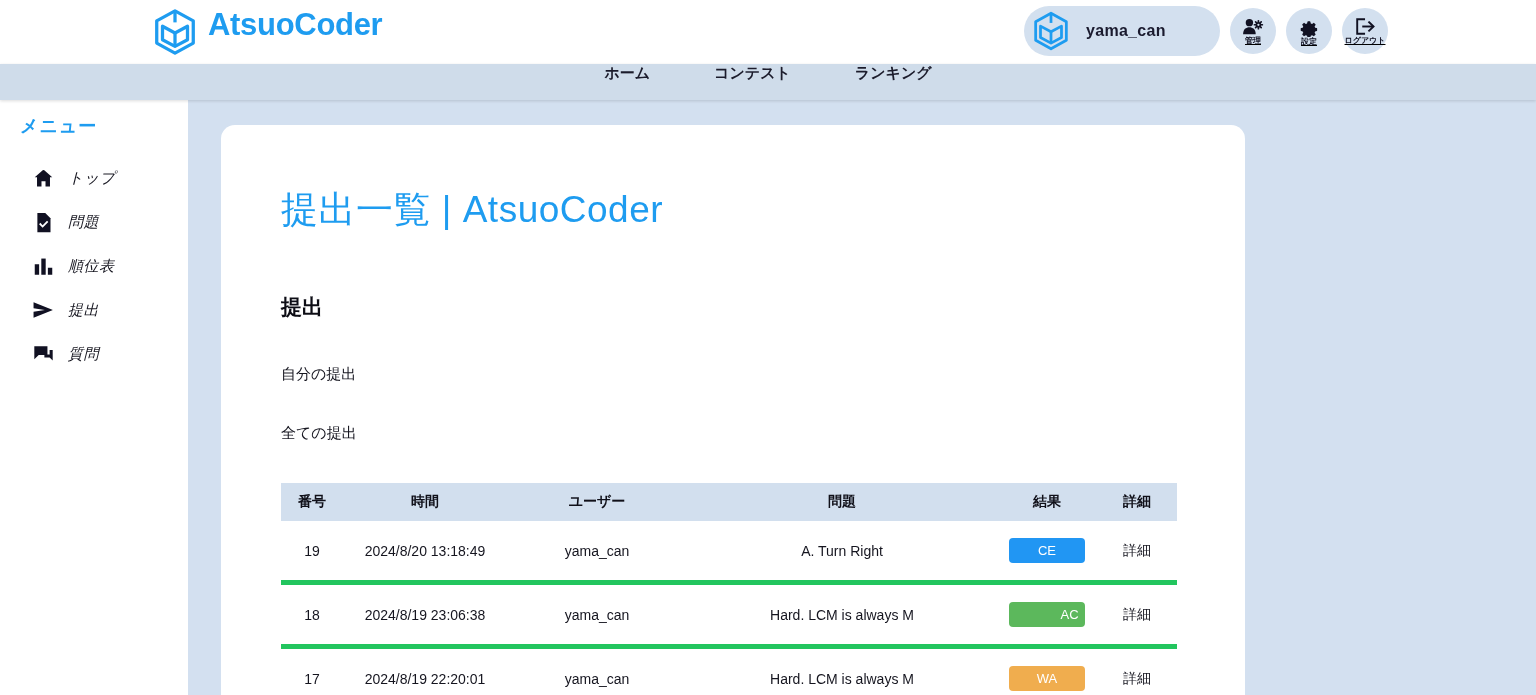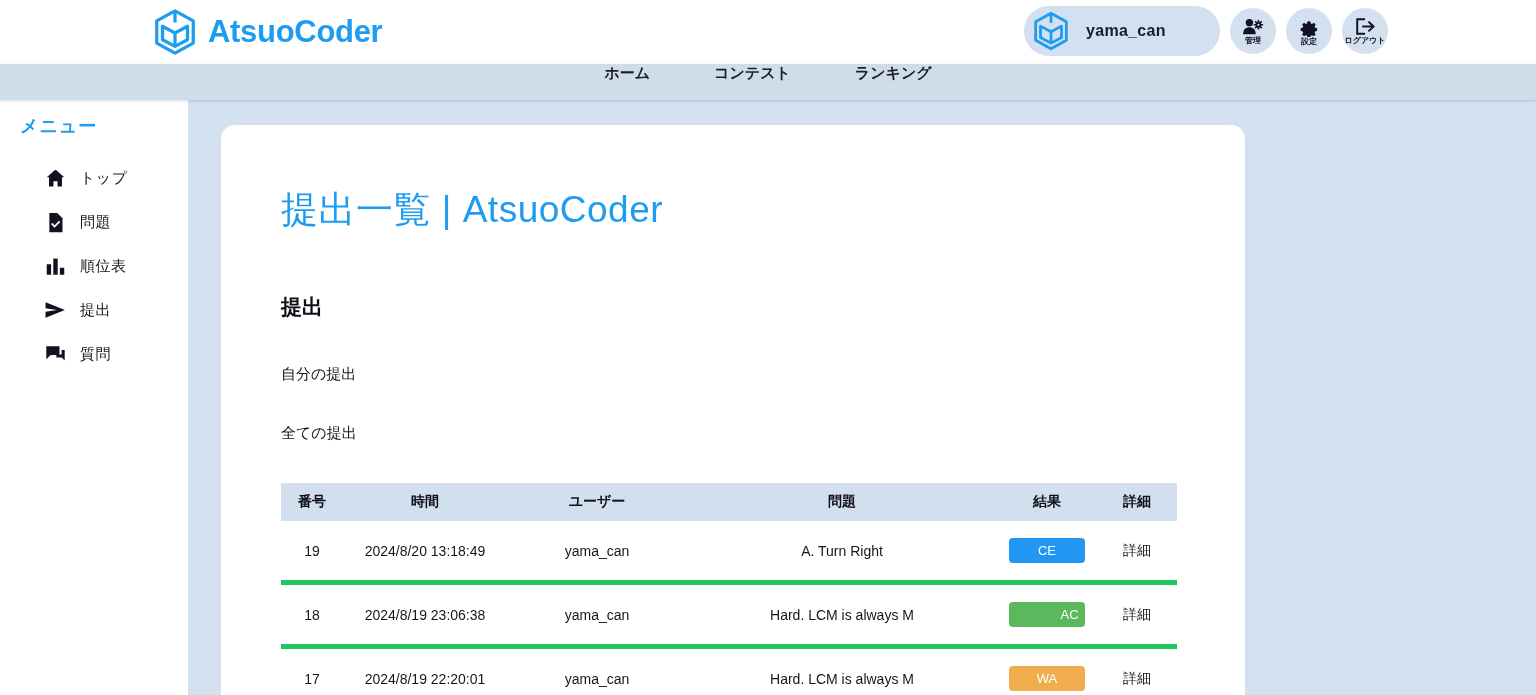--- a/index.html
+++ b/index.html
@@ -14,21 +14,20 @@
   
   .top-header {
     position: relative;
     height: 64px;
     background: #ffffff;
     display: flex;
     align-items: center;
   }
   .brand {
     display: flex;
-    align-items: center;
     gap: 8px;
     margin-left: 150px;
     text-decoration: none;
   }
   .brand-logo { width: 50px; height: 50px; display: block; }
   .brand-name {
     font-size: 31px;
     font-weight: bold;
     color: #1e9cf0;
     letter-spacing: -0.3px;
@@ -65,20 +64,21 @@
     height: 46px;
     border-radius: 50%;
     background: #d3e0ef;
     display: flex;
     flex-direction: column;
     align-items: center;
     justify-content: center;
     gap: 1px;
     cursor: pointer;
     flex: none;
+    text-decoration: underline;
   }
   .icon-btn svg { display: block; }
   .icon-btn .ib-label {
     font-size: 8px;
     font-weight: bold;
     color: #111122;
     line-height: 1;
     white-space: nowrap;
   }
 
@@ -122,23 +122,24 @@
     font-size: 18px;
     font-weight: bold;
     color: #1e9cf0;
     margin: 0 0 18px 20px;
     letter-spacing: 1px;
   }
   .side-item {
     display: flex;
     align-items: center;
     gap: 14px;
-    padding: 11px 0 11px 44px;
+    padding: 11px 0 11px 32px;
     cursor: pointer;
     text-decoration: none;
+    font-style: italic;
   }
   .side-item .si-icon {
     width: 22px;
     height: 22px;
     display: flex;
     align-items: center;
     justify-content: center;
     flex: none;
   }
   .side-item .si-label {

